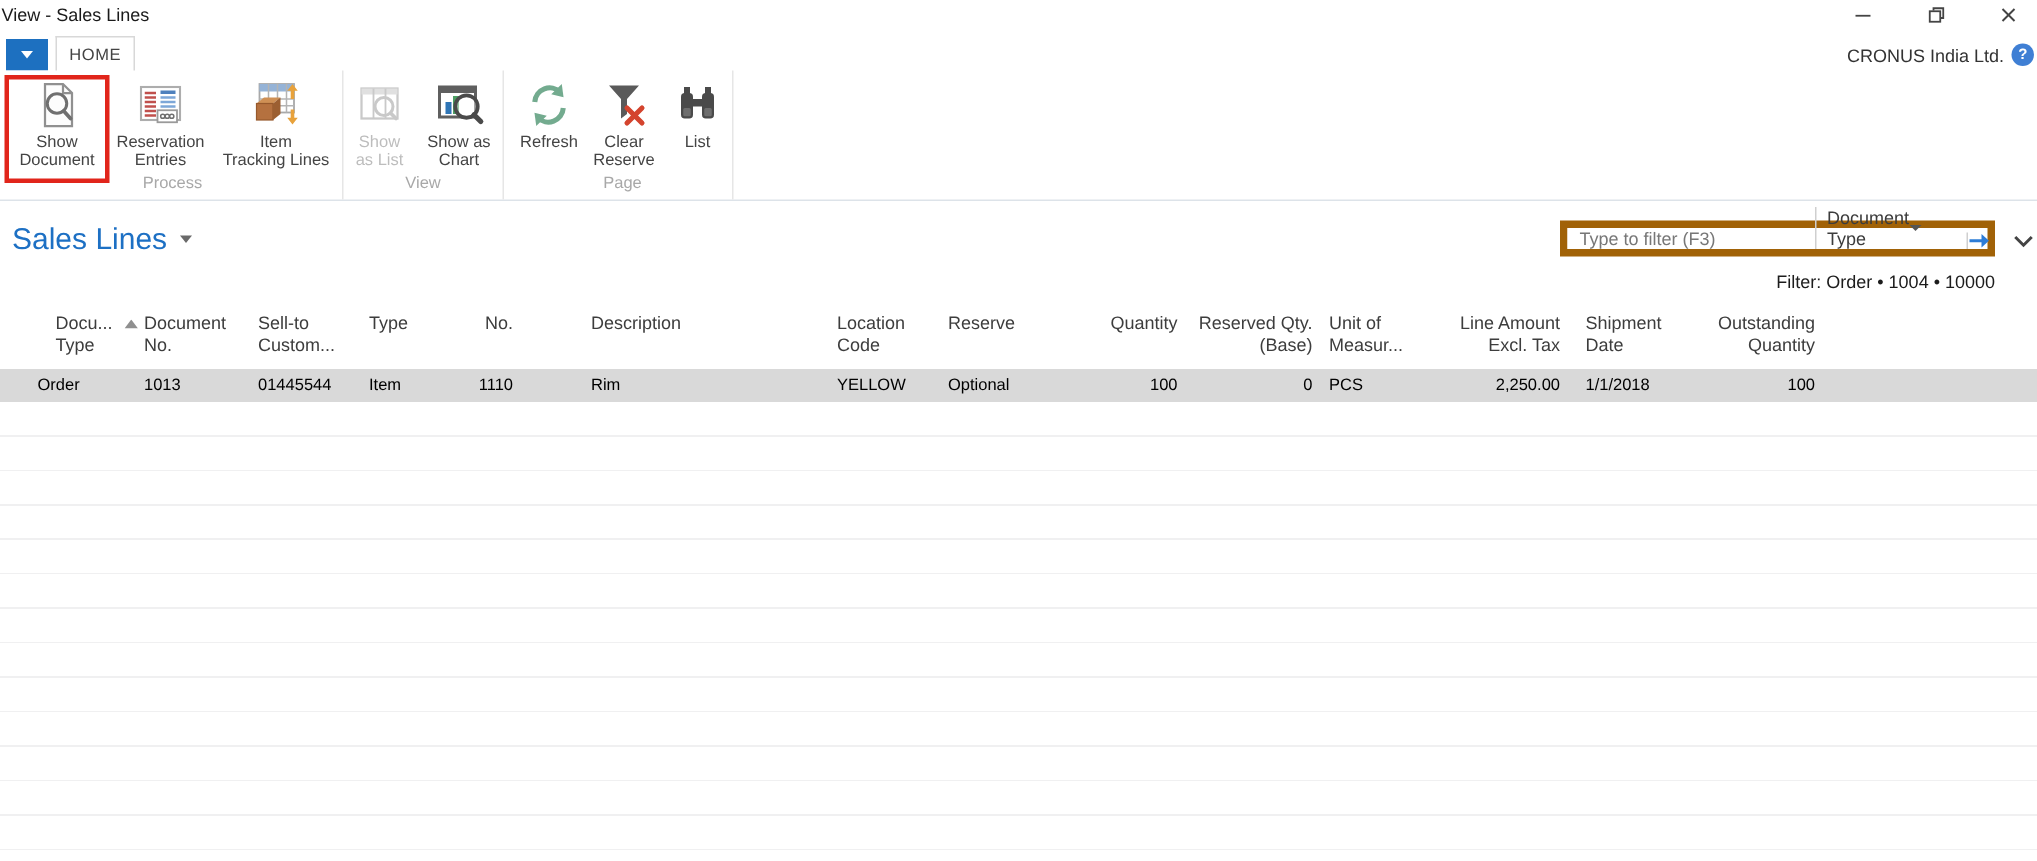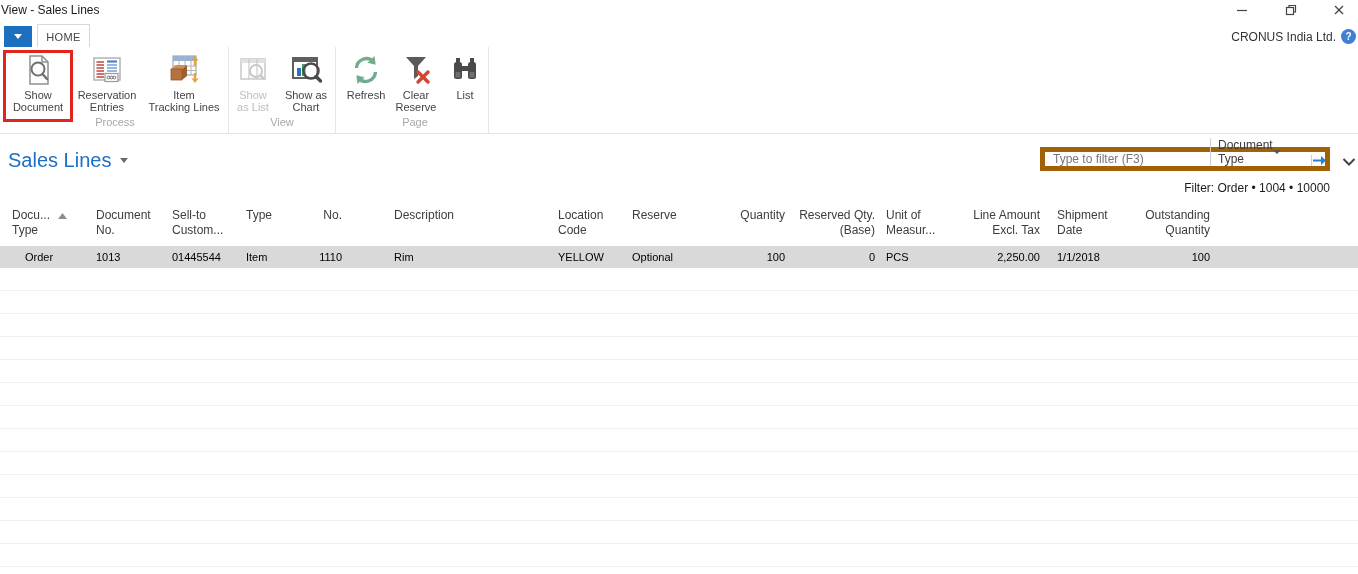--- a/index.html
+++ b/index.html
@@ -265,19 +265,19 @@
       </svg>
     </div>
   </div>
   <div class="expandchev">
     <svg width="14" height="10">
       <polyline points="1.5,2 7,7.5 12.5,2" fill="none" stroke="#444" stroke-width="2"></polyline>
     </svg>
   </div>
   <div class="filterinfo">Filter: Order • 1004 • 10000</div>
 
-  <div class="thead" id="thead"><div class="hcell" style="width: 90px; text-align: left; padding-left: 12px; padding-right: 0px;"><span>Docu...</span><svg class="sortarrow" width="9" height="6">
+  <div class="thead" id="thead"><div class="hcell" style="width: 90px; text-align: left; padding-left: 37px; padding-right: 0px;"><span>Docu...</span><svg class="sortarrow" width="9" height="6">
           <polygon points="4.5,0 9,6 0,6" fill="#8f8f8f"></polygon>
         </svg><br><span>Type</span></div><div class="hcell" style="width: 75px; text-align: left; padding-left: 6px; padding-right: 0px;"><span>Document</span><br><span>No.</span></div><div class="hcell" style="width: 75px; text-align: left; padding-left: 7px; padding-right: 0px;"><span>Sell-to</span><br><span>Custom...</span></div><div class="hcell" style="width: 58px; text-align: left; padding-left: 6px; padding-right: 0px;"><span>Type</span><br><span></span></div><div class="hcell" style="width: 50px; text-align: right; padding-left: 0px; padding-right: 6px;"><span>No.</span><br><span></span></div><div class="hcell" style="width: 197px; text-align: left; padding-left: 46px; padding-right: 0px;"><span>Description</span><br><span></span></div><div class="hcell" style="width: 80px; text-align: left; padding-left: 13px; padding-right: 0px;"><span>Location</span><br><span>Code</span></div><div class="hcell" style="width: 75px; text-align: left; padding-left: 7px; padding-right: 0px;"><span>Reserve</span><br><span></span></div><div class="hcell" style="width: 90px; text-align: right; padding-left: 0px; padding-right: 5px;"><span>Quantity</span><br><span></span></div><div class="hcell" style="width: 90px; text-align: right; padding-left: 0px; padding-right: 5px;"><span>Reserved Qty.</span><br><span>(Base)</span></div><div class="hcell" style="width: 85px; text-align: left; padding-left: 6px; padding-right: 0px;"><span>Unit of</span><br><span>Measur...</span></div><div class="hcell" style="width: 83px; text-align: right; padding-left: 0px; padding-right: 8px;"><span>Line Amount</span><br><span>Excl. Tax</span></div><div class="hcell" style="width: 82px; text-align: left; padding-left: 9px; padding-right: 0px;"><span>Shipment</span><br><span>Date</span></div><div class="hcell" style="width: 85px; text-align: right; padding-left: 0px; padding-right: 5px;"><span>Outstanding</span><br><span>Quantity</span></div></div>
   <div class="trow" id="trow"><div class="rcell" style="width: 90px; text-align: left; padding-left: 25px; padding-right: 0px;">Order</div><div class="rcell" style="width: 75px; text-align: left; padding-left: 6px; padding-right: 0px;">1013</div><div class="rcell" style="width: 75px; text-align: left; padding-left: 7px; padding-right: 0px;">01445544</div><div class="rcell" style="width: 58px; text-align: left; padding-left: 6px; padding-right: 0px;">Item</div><div class="rcell" style="width: 50px; text-align: right; padding-left: 0px; padding-right: 6px;">1110</div><div class="rcell" style="width: 197px; text-align: left; padding-left: 46px; padding-right: 0px;">Rim</div><div class="rcell" style="width: 80px; text-align: left; padding-left: 13px; padding-right: 0px;">YELLOW</div><div class="rcell" style="width: 75px; text-align: left; padding-left: 7px; padding-right: 0px;">Optional</div><div class="rcell" style="width: 90px; text-align: right; padding-left: 0px; padding-right: 5px;">100</div><div class="rcell" style="width: 90px; text-align: right; padding-left: 0px; padding-right: 5px;">0</div><div class="rcell" style="width: 85px; text-align: left; padding-left: 6px; padding-right: 0px;">PCS</div><div class="rcell" style="width: 83px; text-align: right; padding-left: 0px; padding-right: 8px;">2,250.00</div><div class="rcell" style="width: 82px; text-align: left; padding-left: 9px; padding-right: 0px;">1/1/2018</div><div class="rcell" style="width: 85px; text-align: right; padding-left: 0px; padding-right: 5px;">100</div></div>
   <div class="emptyrows"></div>
 
 </div>
 
 </body></html>

